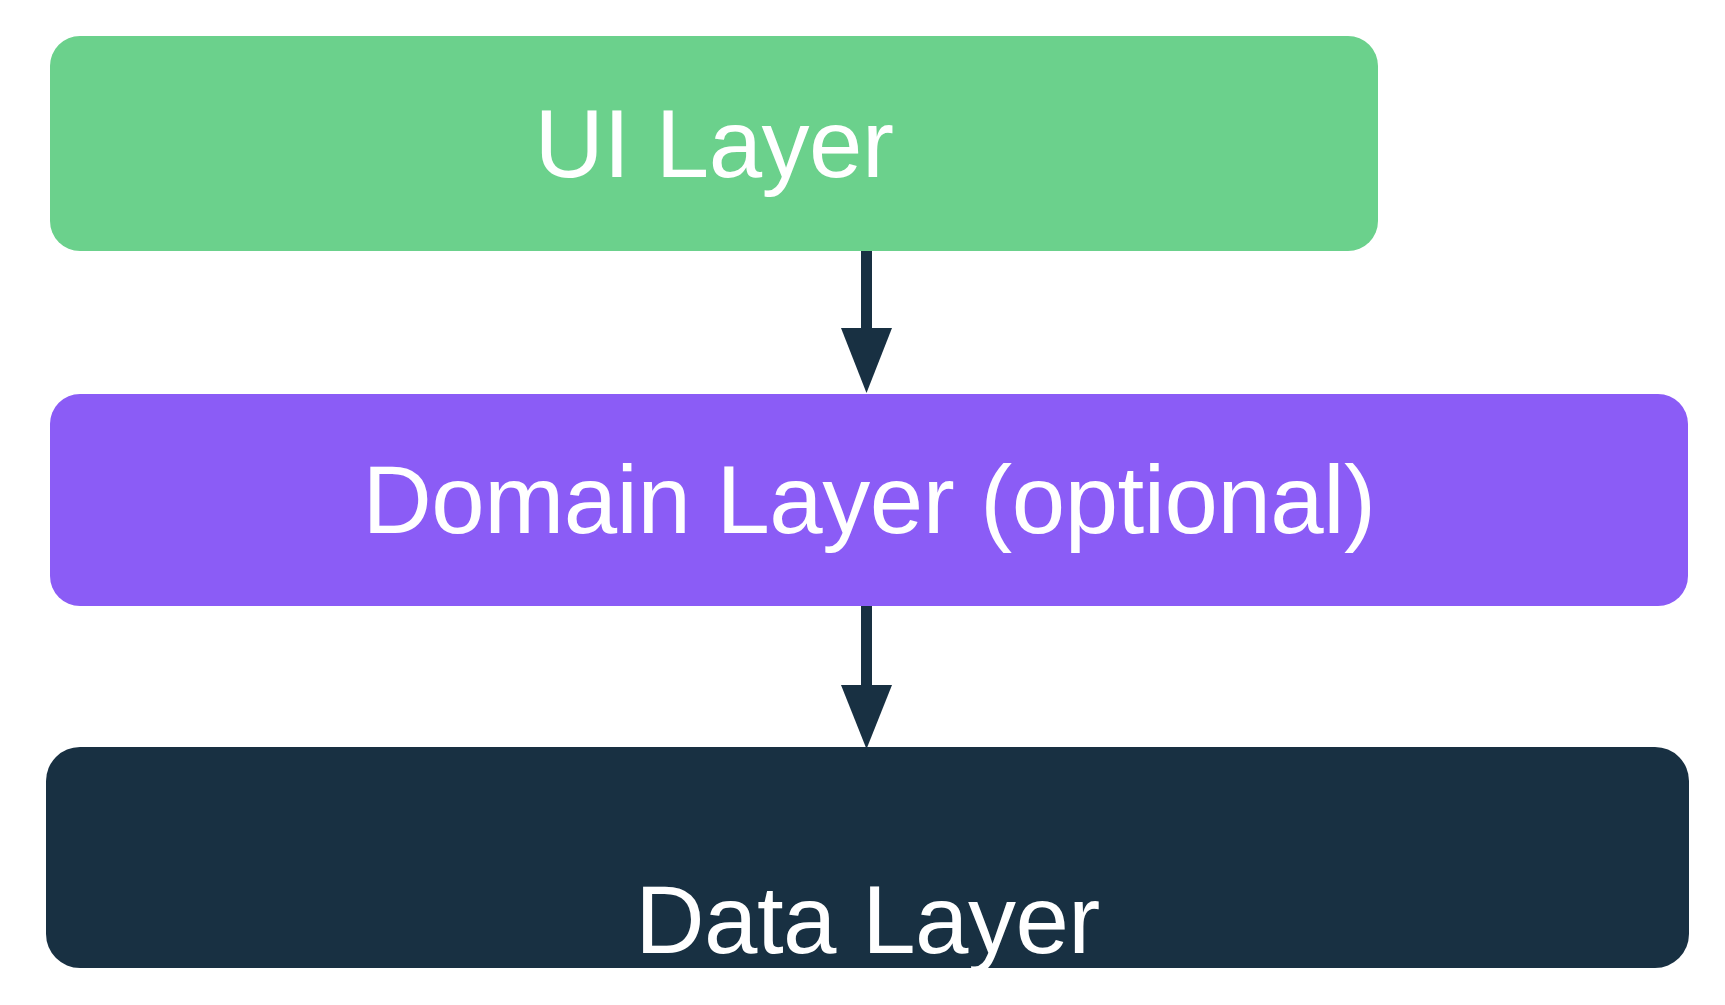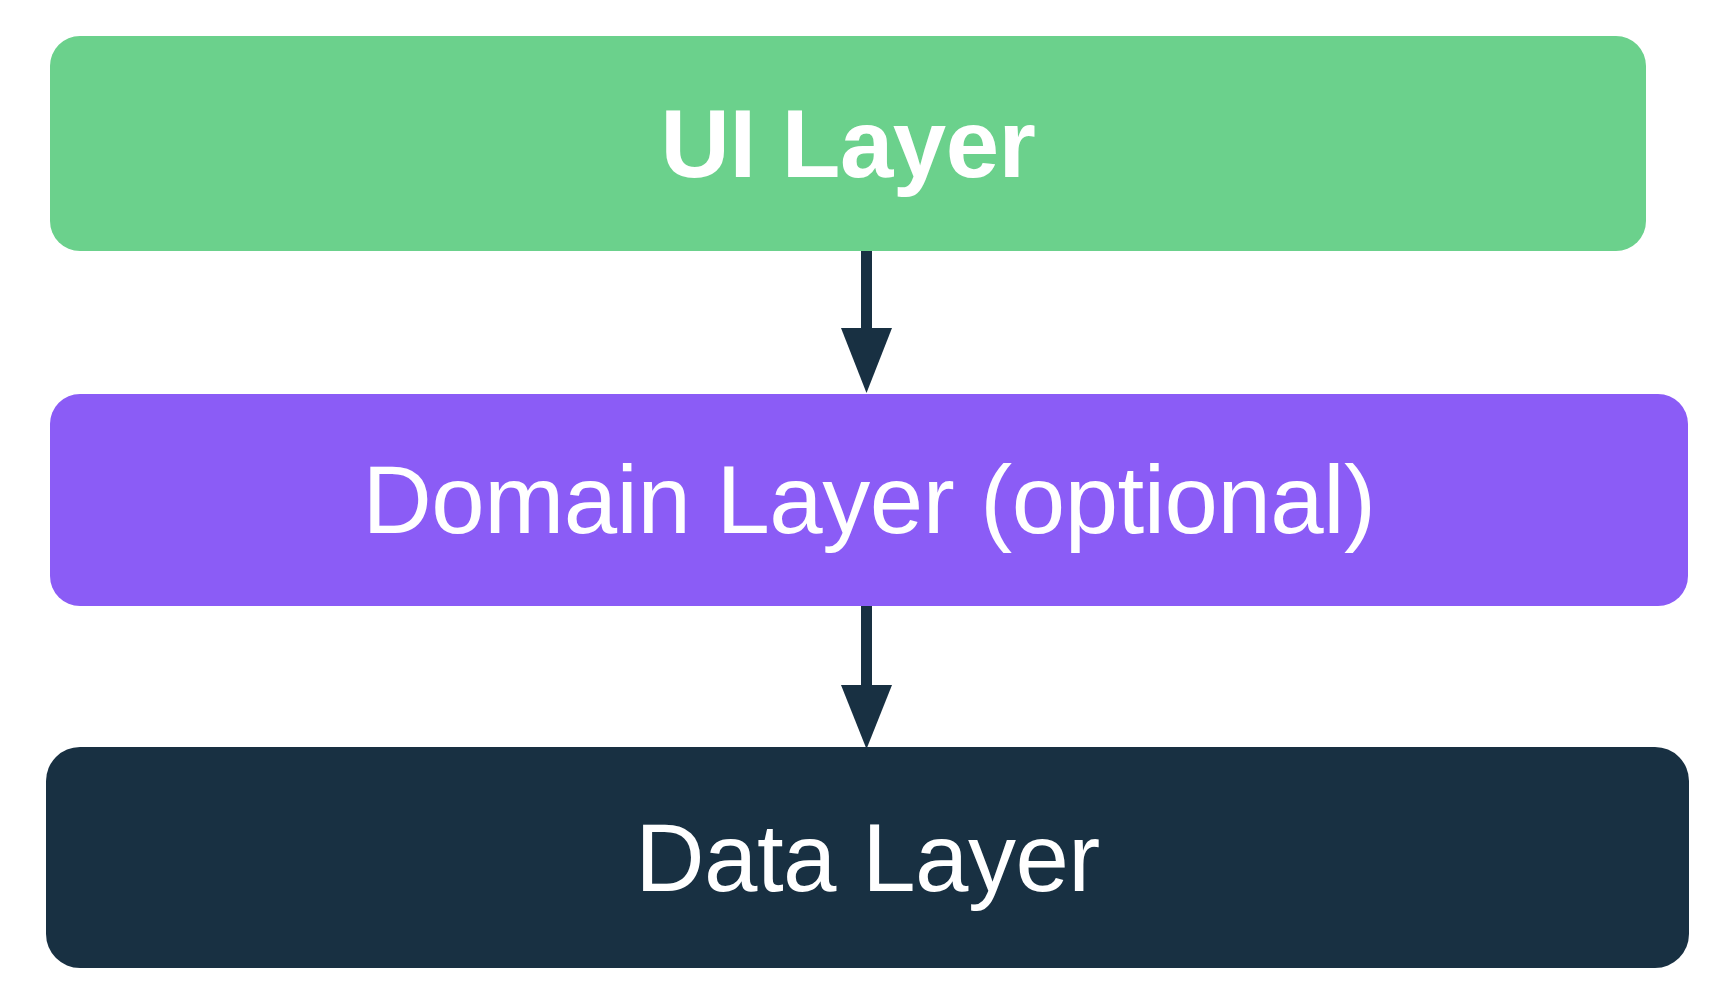--- a/index.html
+++ b/index.html
@@ -24,44 +24,44 @@
     justify-content: center;
     box-sizing: border-box;
     color: #ffffff;
     font-weight: 300;
     letter-spacing: -0.5px;
     white-space: nowrap;
   }
   #box-ui {
     left: 50px;
     top: 36px;
-    width: 1596px;
+    width: 1328px;
     height: 215px;
     background: #6BD18C;
     border-radius: 30px;
     font-size: 96px;
-    font-weight: bold;
   }
   #box-domain {
     left: 50px;
     top: 394px;
     width: 1638px;
     height: 212px;
     background: #8b5cf6;
     border-radius: 30px;
     font-size: 96px;
   }
   #box-data {
     left: 46px;
     top: 747px;
     width: 1643px;
     height: 221px;
     background: #183042;
     border-radius: 34px;
     font-size: 96px;
+    align-items: flex-end;
   }
   .arrow {
     position: absolute;
     left: 0;
     top: 0;
     pointer-events: none;
   }
   .label {
     display: block;
     line-height: 1;

